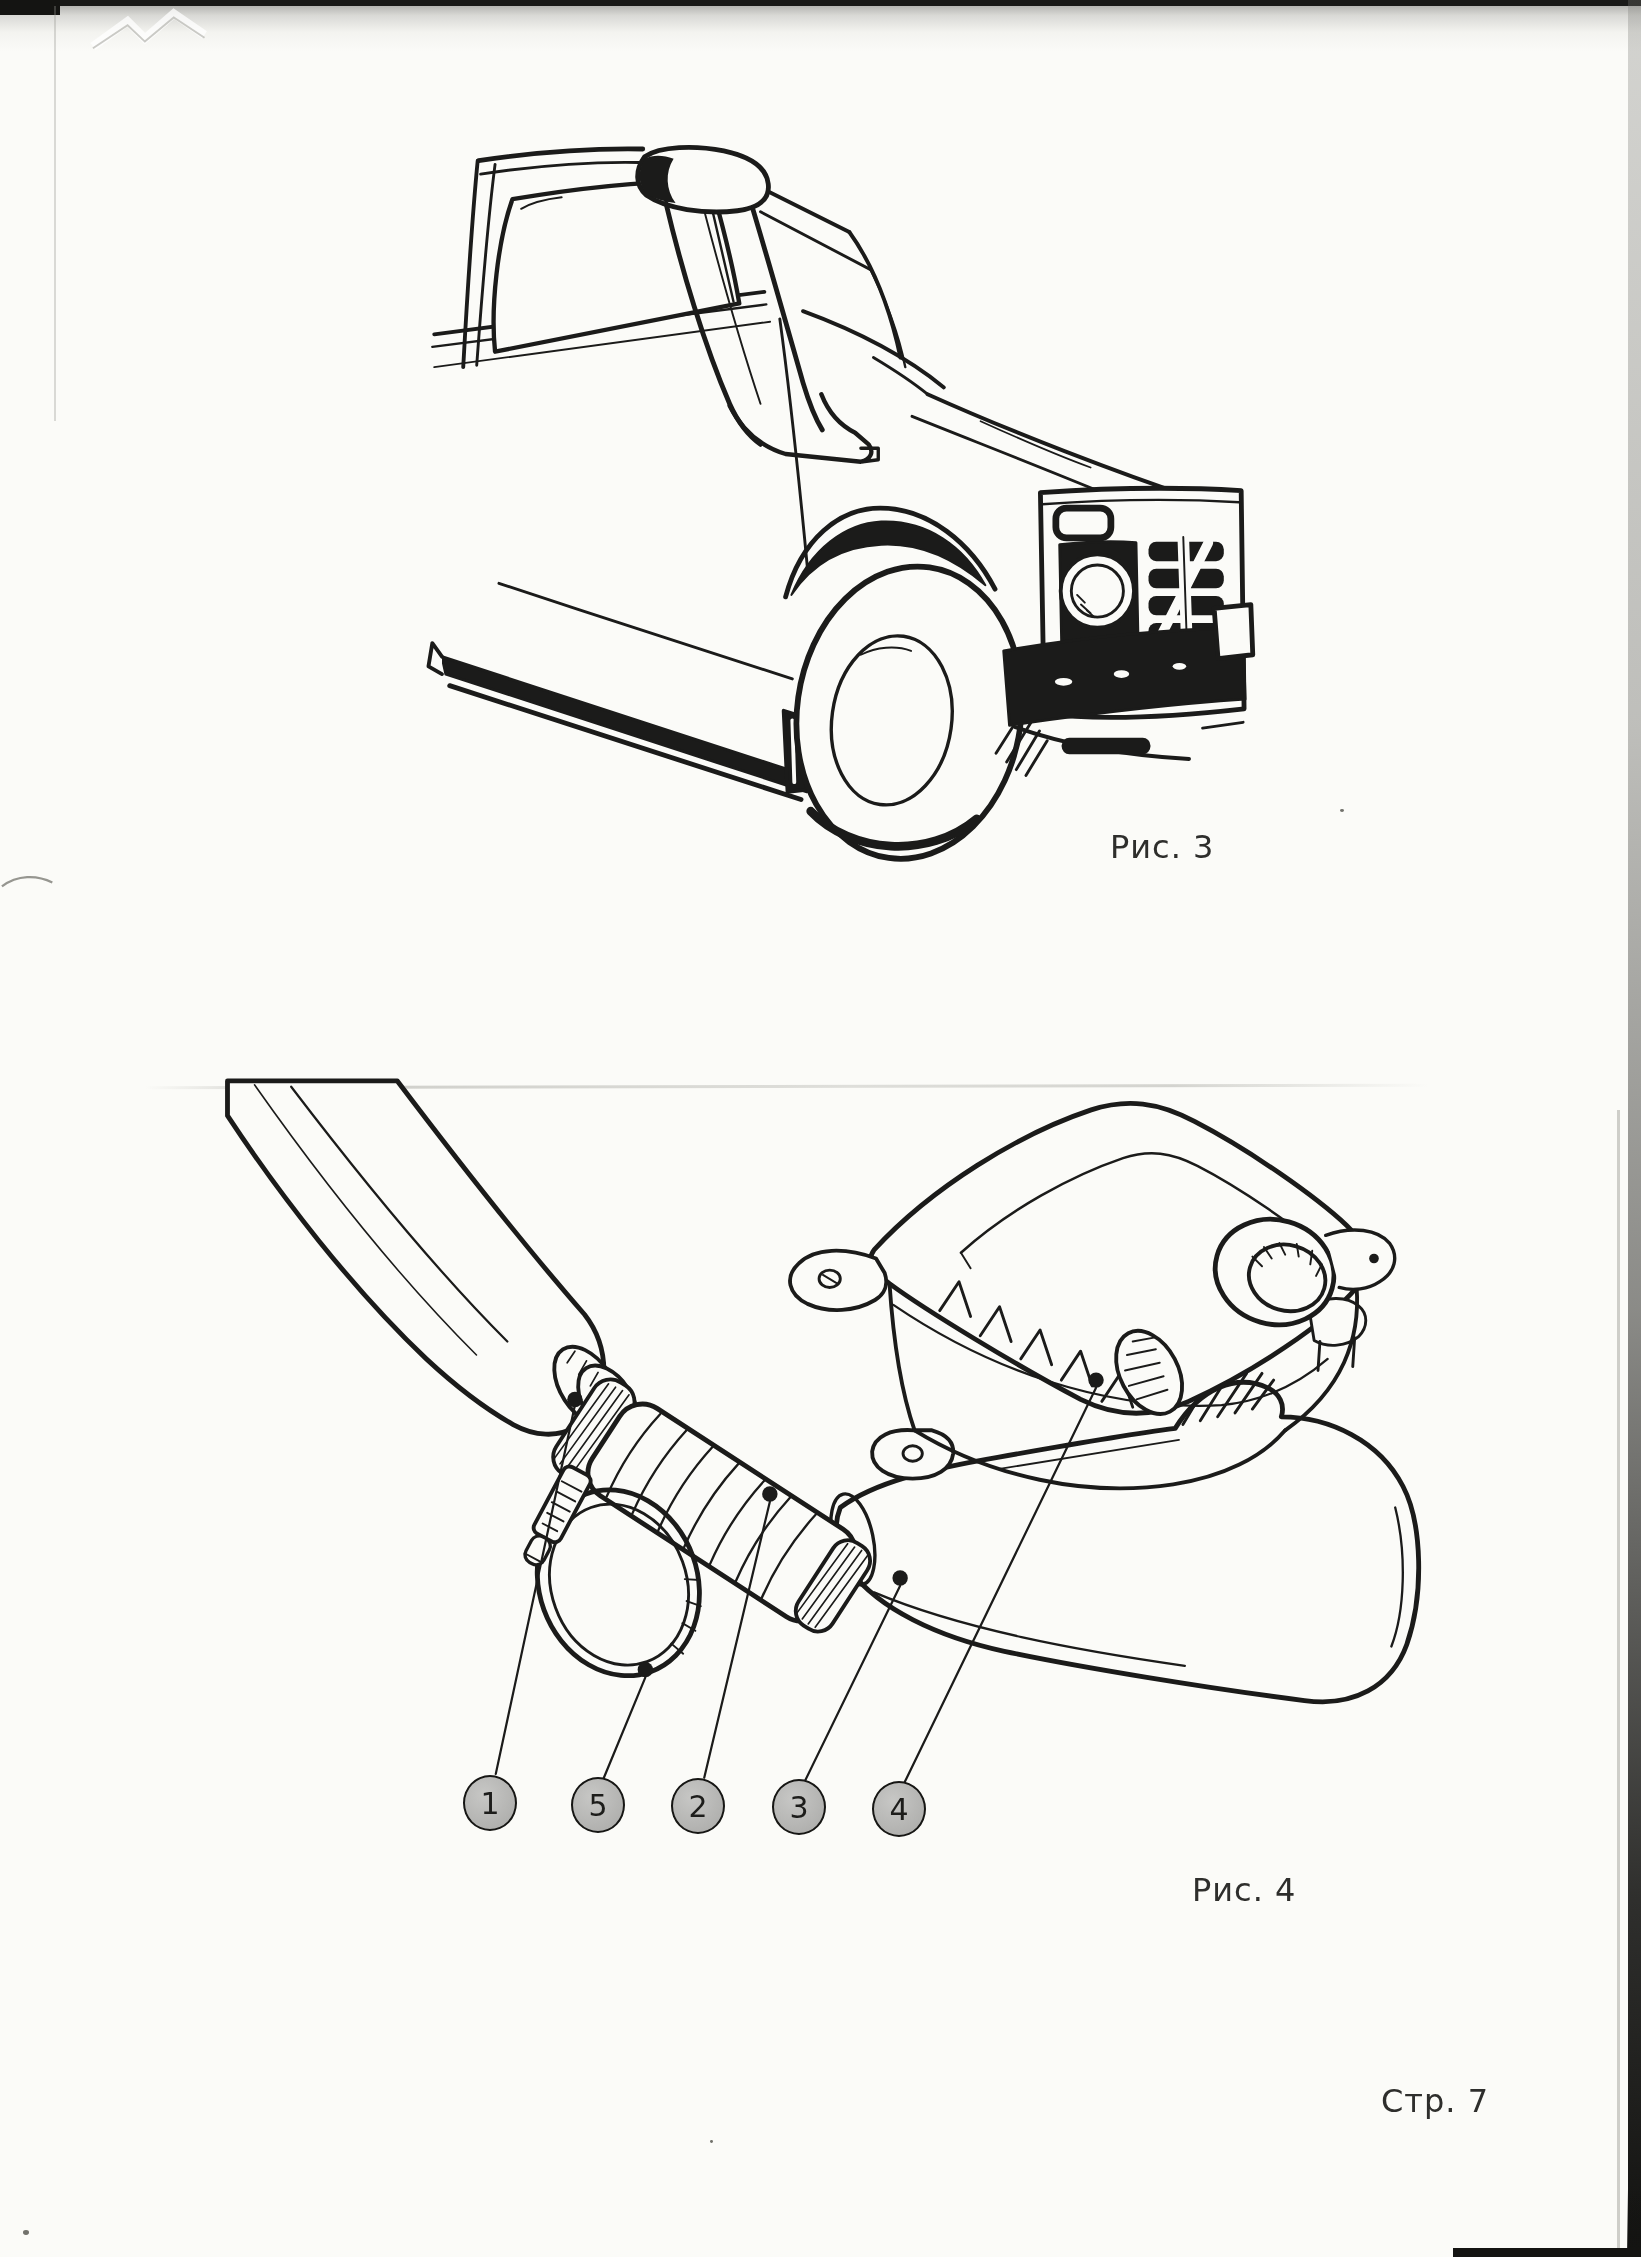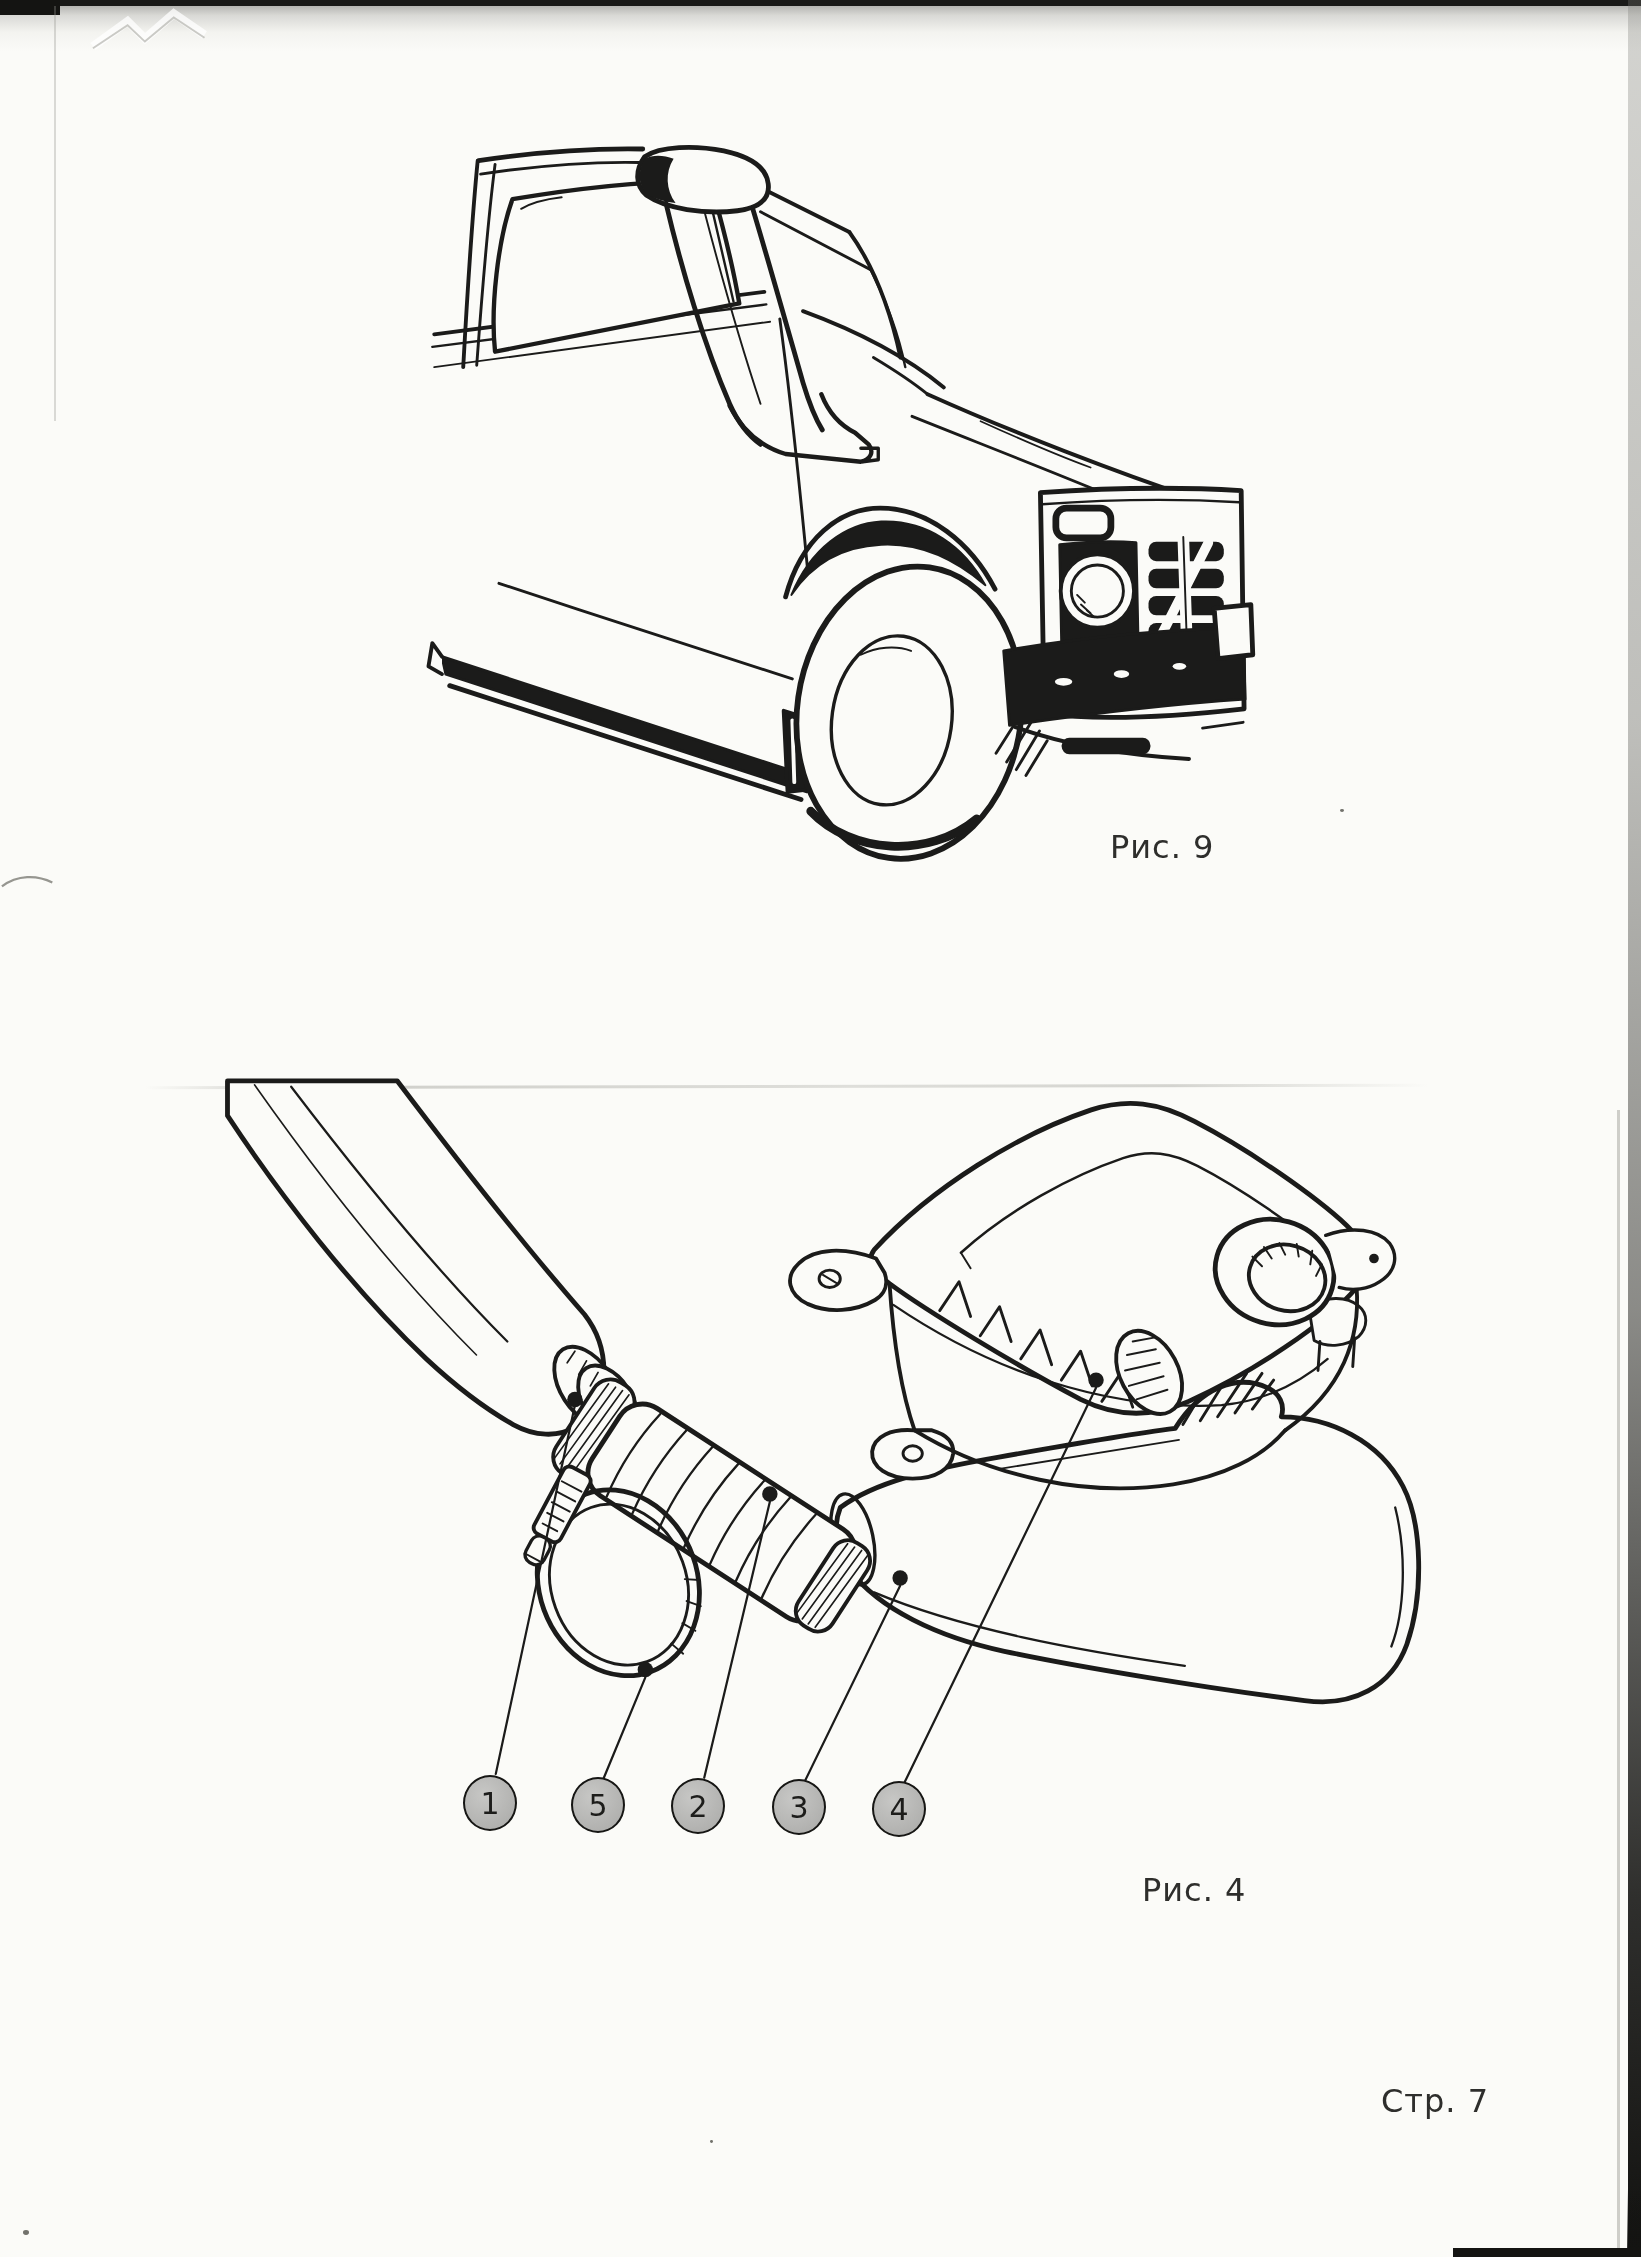--- a/index.html
+++ b/index.html
@@ -167,21 +167,21 @@
       <ellipse cx="762" cy="580" rx="8" ry="4" fill="#fbfbf8" stroke="none"></ellipse>
       <ellipse cx="822" cy="572" rx="7" ry="3.5" fill="#fbfbf8" stroke="none"></ellipse>
       <path d="M858,512 L896,508 L898,560 L862,564 Z" fill="#fbfbf8" stroke-width="5"></path>
       <path d="M652,635 C700,652 762,664 832,668" stroke-width="4"></path>
       <rect x="700" y="646" width="92" height="17" rx="8" fill="#1b1b1a" stroke="none"></rect>
       <path d="M846,636 L888,630" stroke-width="3"></path>
     </g>
   </g>
 </svg>
 
-<div class="abs caption" style="left:1110px;top:828px">Рис. 9</div>
+<div class="abs caption" style="left:1110px;top:828px">Рис. 3</div>
 
 <svg style="left:198px;top:1052px" width="1246" height="801" viewBox="0 0 1290 830">
   <g fill="none" stroke="#1b1b1a" stroke-linecap="round" stroke-linejoin="round">
 
     <g>
       <path d="M30,30 L206,30 C262,104 330,192 400,272 C414,290 420,308 420,330 C420,356 410,376 392,388 C372,400 348,398 326,386 C294,368 264,344 236,318 C160,246 84,148 30,66 Z" stroke-width="5" fill="#fbfbf8"></path>
       <path d="M96,36 C160,120 240,220 320,300" stroke-width="2.3"></path>
       <path d="M58,34 C120,122 200,226 288,314" stroke-width="1.6"></path>
 
       <ellipse cx="402" cy="346" rx="27" ry="45" transform="rotate(-33 402 346)" stroke-width="4" fill="#fbfbf8"></ellipse>
@@ -327,16 +327,16 @@
     </g>
   </g>
 </svg>
 
 <div class="abs callout" style="left:463px;top:1775px">1</div>
 <div class="abs callout" style="left:571px;top:1777px">5</div>
 <div class="abs callout" style="left:671px;top:1778px">2</div>
 <div class="abs callout" style="left:772px;top:1779px">3</div>
 <div class="abs callout" style="left:872px;top:1781px">4</div>
 
-<div class="abs caption" style="left:1142px;top:1871px">Рис. 4</div>
+<div class="abs caption" style="left:1192px;top:1871px">Рис. 4</div>
 
 <div class="abs caption" style="left:1381px;top:2082px">Стр. 7</div>
 
 
 </body></html>

